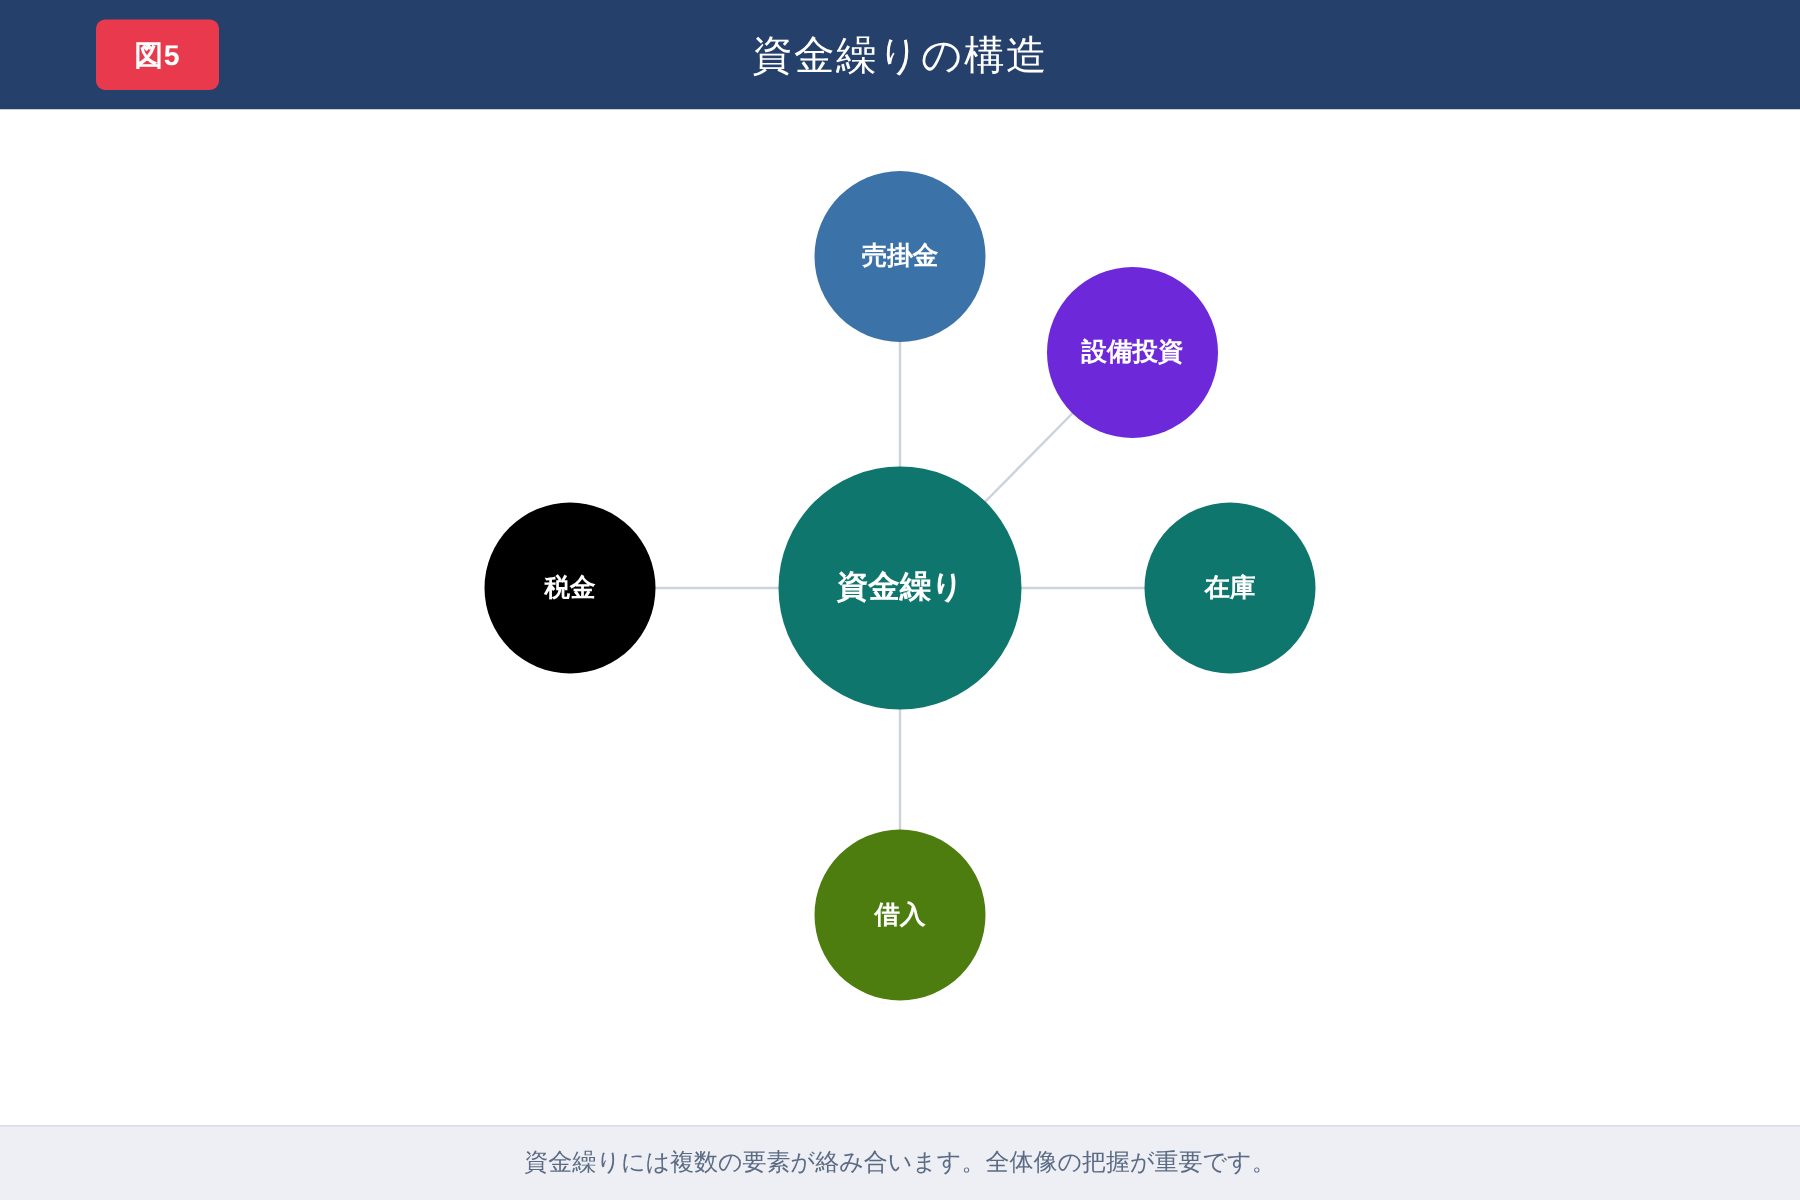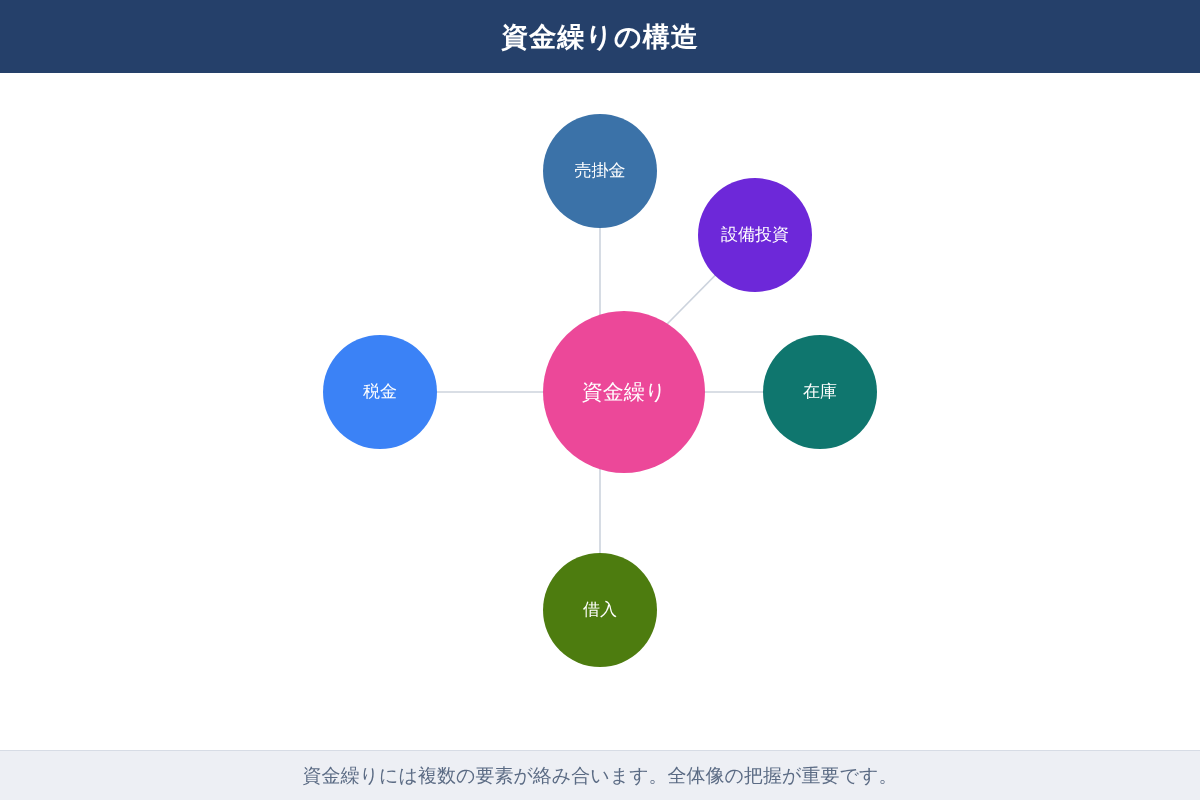--- a/index.html
+++ b/index.html
@@ -44,21 +44,21 @@
     position: absolute;
     left: 0;
     top: 0;
     width: 1200px;
     height: 73px;
     display: flex;
     align-items: center;
     justify-content: center;
     color: #ffffff;
     font-size: 27px;
-    font-weight: bold;
+    font-weight: normal;
     letter-spacing: 1px;
   }
 
   
   .canvas {
     position: absolute;
     left: 0;
     top: 73px;
     width: 1200px;
     height: 677px;
@@ -71,21 +71,21 @@
     width: 1200px;
     height: 677px;
   }
   .node {
     position: absolute;
     border-radius: 50%;
     display: flex;
     align-items: center;
     justify-content: center;
     color: #ffffff;
-    font-weight: normal;
+    font-weight: bold;
     box-sizing: border-box;
     text-align: right;
     line-height: 1.2;
   }
   .node-center {
     font-size: 21px;
   }
   .node-sat {
     font-size: 17px;
   }
@@ -99,27 +99,28 @@
     height: 50px;
     background: #edeff4;
     border-top: 1px solid #d7dce5;
     box-sizing: border-box;
     display: flex;
     align-items: center;
     justify-content: center;
   }
   .footer-text {
     color: #5b6b84;
-    font-size: 19px;
+    font-size: 16px;
   }
 </style>
 </head>
 <body>
 
 <div class="header">
+  <div class="badge">図5</div>
   <div class="header-title">資金繰りの構造</div>
 </div>
 
 <div class="canvas">
   <svg class="edges" viewBox="0 0 1200 677" width="1200" height="677">
       <line x1="600" y1="319" x2="600" y2="98" stroke="#ccd3dd" stroke-width="1.6"></line>
       <line x1="600" y1="319" x2="755" y2="162" stroke="#ccd3dd" stroke-width="1.6"></line>
       <line x1="600" y1="319" x2="820" y2="319" stroke="#ccd3dd" stroke-width="1.6"></line>
       <line x1="600" y1="319" x2="380" y2="319" stroke="#ccd3dd" stroke-width="1.6"></line>
       <line x1="600" y1="319" x2="600" y2="537" stroke="#ccd3dd" stroke-width="1.6"></line>
@@ -127,27 +128,27 @@
   <div id="node-layer">
       <div class="node node-sat" style="left: 543px; top: 41px; width: 114px; height: 114px; background: rgb(59, 114, 168);">
         <span>売掛金</span>
       </div>
       <div class="node node-sat" style="left: 698px; top: 105px; width: 114px; height: 114px; background: #6d28d9;">
         <span>設備投資</span>
       </div>
       <div class="node node-sat" style="left: 763px; top: 262px; width: 114px; height: 114px; background: #0f766e;">
         <span>在庫</span>
       </div>
-      <div class="node node-sat" style="left: 323px; top: 262px; width: 114px; height: 114px; background: #3b82f6;">
+      <div class="node node-sat" style="left: 323px; top: 262px; width: 114px; height: 114px; background: #000000;">
         <span>税金</span>
       </div>
       <div class="node node-sat" style="left: 543px; top: 480px; width: 114px; height: 114px; background: #4d7c0f;">
         <span>借入</span>
       </div>
-      <div class="node node-center" style="left: 543px; top: 238px; width: 162px; height: 162px; background: #ec4899;">
+      <div class="node node-center" style="left: 519px; top: 238px; width: 162px; height: 162px; background: #0f766e;">
         <span>資金繰り</span>
       </div>
     </div>
 </div>
 
 <div class="footer">
   <div class="footer-text">資金繰りには複数の要素が絡み合います。全体像の把握が重要です。</div>
 </div>
 
 </body></html>

